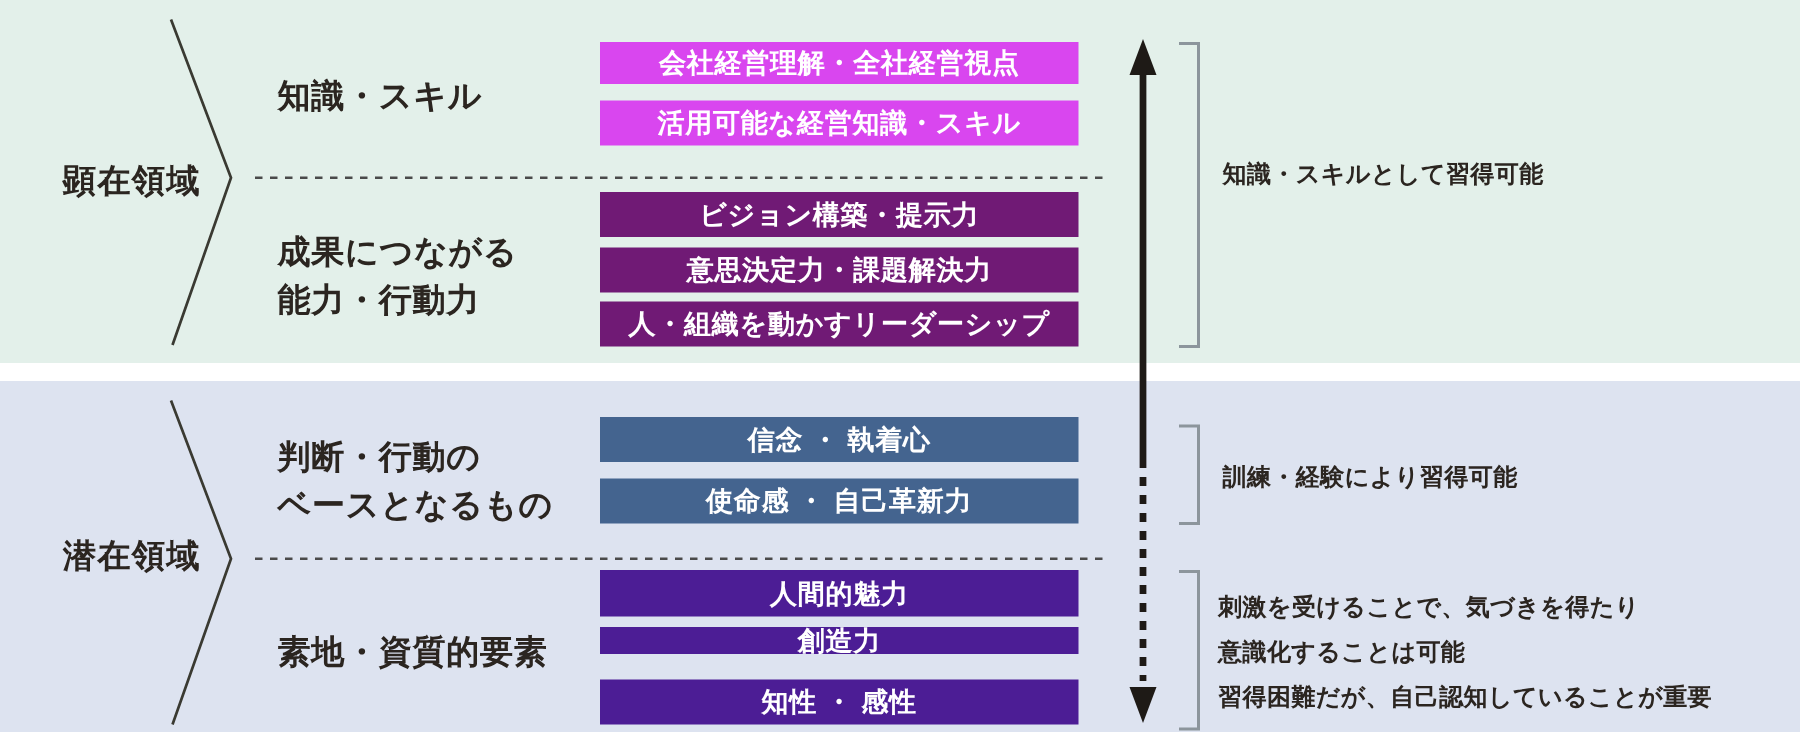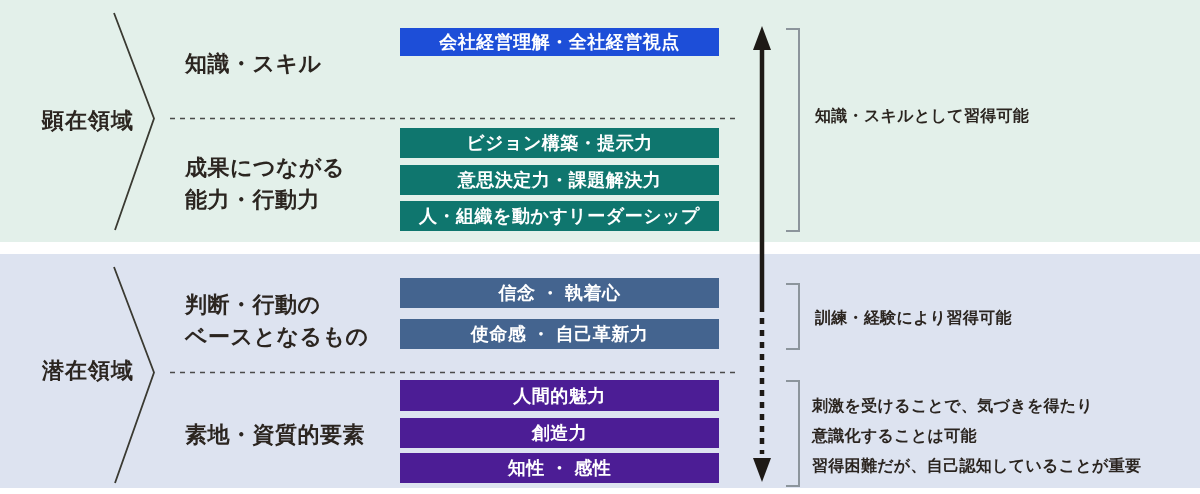--- a/index.html
+++ b/index.html
@@ -10,22 +10,22 @@
   .section{position:absolute;left:0;width:1200px;}
   .section-explicit{top:0;height:242px;background:#e3f0ea;}
   .section-latent{top:254px;height:234px;background:#dde3f0;}
   .side-label{position:absolute;left:22px;font-size:22px;font-weight:700;letter-spacing:1px;white-space:nowrap;padding-left:20px;}
   .group-title{position:absolute;left:185px;font-size:22px;font-weight:700;line-height:32px;letter-spacing:0.5px;white-space:nowrap;}
   .group-title span{display:block;}
   .cbox{
     position:absolute;left:400px;width:319px;display:flex;align-items:center;justify-content:center;
     color:#ffffff;font-size:18px;font-weight:700;white-space:nowrap;letter-spacing:0.5px;
   }
-  .bg-teal{background:#1d4ed8;}
-  .bg-pink{background:#0f766e;}
+  .bg-teal{background:#d946ef;}
+  .bg-pink{background:#701a75;}
   .bg-blue{background:#44648f;}
   .bg-gold{background:#4c1d95;}
   .note{position:absolute;font-size:16px;font-weight:700;white-space:nowrap;letter-spacing:0.3px;}
   .note-top{left:815px;top:106px;}
   .note-mid{left:815px;top:308px;}
   .note-bottom{left:812px;top:391px;line-height:30px;}
   .note-bottom span{display:block;}
   svg.overlay{position:absolute;left:0;top:0;pointer-events:none;}
 </style>
 </head>
@@ -48,30 +48,31 @@
   </div>
   <div class="group-title" style="top:152px;">
     <span>成果につながる</span>
     <span>能力・行動力</span>
   </div>
   <div class="group-title" style="top:419px;">
     <span>素地・資質的要素</span>
   </div>
 
   <div class="cbox bg-teal" style="top:28px;height:28px;">会社経営理解・全社経営視点</div>
+  <div class="cbox bg-teal" style="top:67px;height:30px;">活用可能な経営知識・スキル</div>
 
   <div class="cbox bg-pink" style="top:128px;height:30px;">ビジョン構築・提示力</div>
   <div class="cbox bg-pink" style="top:165px;height:30px;">意思決定力・課題解決力</div>
   <div class="cbox bg-pink" style="top:201px;height:30px;">人・組織を動かすリーダーシップ</div>
 
   <div class="cbox bg-blue" style="top:278px;height:30px;">信念 ・ 執着心</div>
   <div class="cbox bg-blue" style="top:319px;height:30px;">使命感 ・ 自己革新力</div>
 
   <div class="cbox bg-gold" style="top:380px;height:31px;">人間的魅力</div>
-  <div class="cbox bg-gold" style="top:418px;height:30px;font-family:Liberation Serif, serif;">創造力</div>
+  <div class="cbox bg-gold" style="top:418px;height:18px;font-family:Liberation Serif, serif;">創造力</div>
   <div class="cbox bg-gold" style="top:453px;height:30px;">知性 ・ 感性</div>
 
   <div class="note note-top">知識・スキルとして習得可能</div>
   <div class="note note-mid">訓練・経験により習得可能</div>
   <div class="note note-bottom">
     <span>刺激を受けることで、気づきを得たり</span>
     <span>意識化することは可能</span>
     <span>習得困難だが、自己認知していることが重要</span>
   </div>
 

